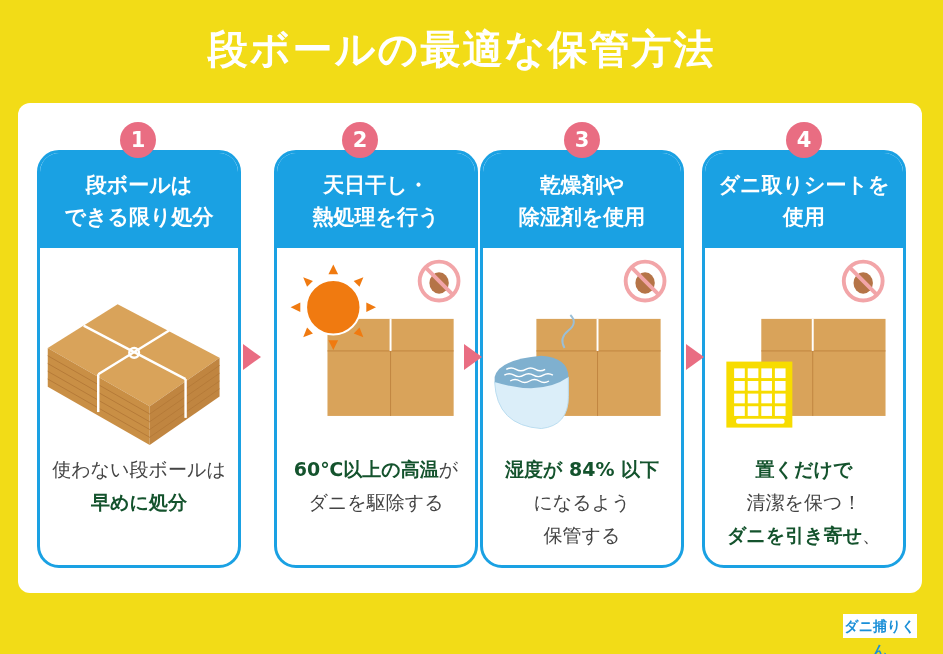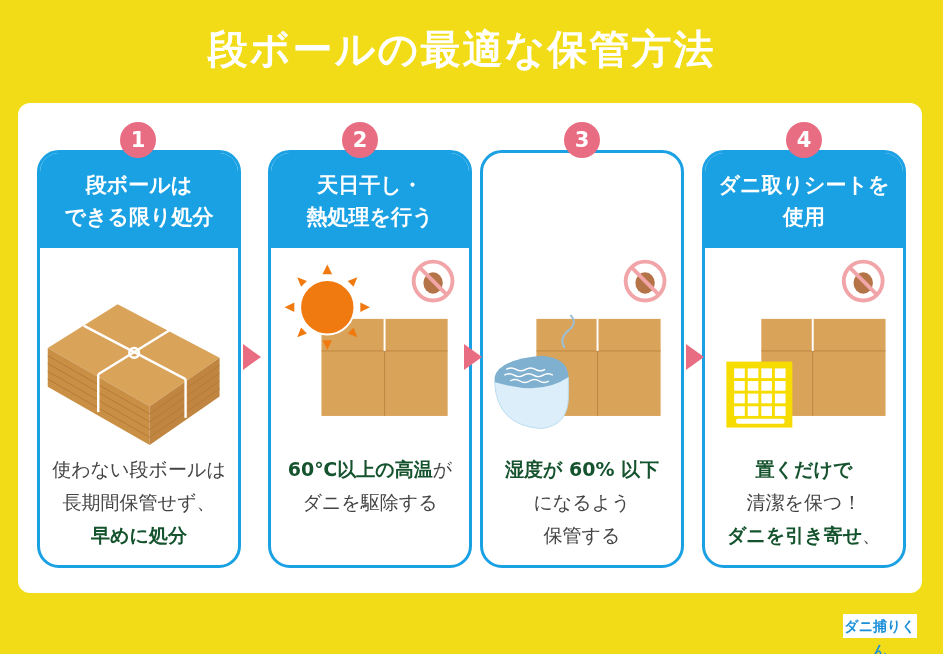--- a/index.html
+++ b/index.html
@@ -81,28 +81,27 @@
     <g stroke="#ffffff" stroke-width="2.5" fill="none">
       <line x1="45" y1="77" x2="150" y2="132"></line>
         <line x1="150" y1="132" x2="150" y2="172"></line>
       <line x1="133" y1="82" x2="60" y2="127"></line>
         <line x1="60" y1="127" x2="60" y2="166"></line>
       <circle cx="97" cy="105" r="5"></circle>
     </g>
   </svg>
   <div class="card-text">
     <span>使わない段ボールは</span>
-    <span>長期間保管せず、</span>
     <span class="pink">早めに処分</span>
   </div>
 </div>
 <div class="arrow" style="left:243px"></div>
 
 <div class="badge" style="left:342px">2</div>
-<div class="card" style="left:268px">
+<div class="card" style="left:274px">
   <div class="card-head">
     <span>天日干し・</span>
     <span>熱処理を行う</span>
   </div>
   <svg class="illus" viewBox="0 0 204 200">
     <rect x="52" y="70" width="130" height="100" fill="#d9a35a"></rect>
     <line x1="52" y1="103" x2="182" y2="103" stroke="#c08540"></line>
     <line x1="117" y1="103" x2="117" y2="170" stroke="#c08540"></line>
     <line x1="117" y1="70" x2="117" y2="103" stroke="#fff" stroke-width="2"></line>
     <g fill="#f07a10">
@@ -122,39 +121,43 @@
   </svg>
   <div class="card-text">
     <span><b class="pink">60℃以上の高温</b><i style="font-style:normal">が</i></span>
     <span>ダニを駆除する</span>
   </div>
 </div>
 <div class="arrow" style="left:464px"></div>
 
 <div class="badge" style="left:564px">3</div>
 <div class="card" style="left:480px">
+  <div class="card-head">
+    <span>乾燥剤や</span>
+    <span>除湿剤を使用</span>
+  </div>
   <svg class="illus" viewBox="0 0 204 200">
     <rect x="55" y="70" width="128" height="100" fill="#d9a35a"></rect>
     <line x1="55" y1="103" x2="183" y2="103" stroke="#c08540"></line>
     <line x1="118" y1="103" x2="118" y2="170" stroke="#c08540"></line>
     <line x1="118" y1="70" x2="118" y2="103" stroke="#fff" stroke-width="2"></line>
     <path d="M12,135 Q14,180 60,183 Q88,180 88,150 L88,130 Z" fill="#dbeef9" stroke="#b9dcef"></path>
     <path d="M12,130 Q16,112 60,108 Q88,110 88,130 Q60,150 12,135 Z" fill="#7fb0cf"></path>
     <g stroke="#fff" stroke-width="1.5" fill="none">
       <path d="M24,122 q5,-3 10,0 t10,0 t10,0 t10,0"></path>
       <path d="M22,128 q5,-3 10,0 t10,0 t10,0 t10,0 t10,0"></path>
       <path d="M28,134 q5,-3 10,0 t10,0 t10,0 t10,0"></path>
     </g>
     <path d="M84,100 q-6,-10 4,-18 t2,-16" stroke="#9abfd7" stroke-width="2" fill="none"></path>
     <circle cx="167" cy="31" r="20" fill="#fff" stroke="#f2a5a8" stroke-width="4"></circle>
     <ellipse cx="167" cy="33" rx="10" ry="11" fill="#b57447"></ellipse>
     <line x1="153" y1="17" x2="181" y2="45" stroke="#f2a5a8" stroke-width="4"></line>
   </svg>
   <div class="card-text">
-    <span class="pink">湿度が 60% 以下</span>
+    <span class="pink">湿度が 84% 以下</span>
     <span>になるよう</span>
     <span>保管する</span>
   </div>
 </div>
 <div class="arrow" style="left:686px"></div>
 
 <div class="badge" style="left:786px">4</div>
 <div class="card" style="left:702px">
   <div class="card-head">
     <span>ダニ取りシートを</span>

